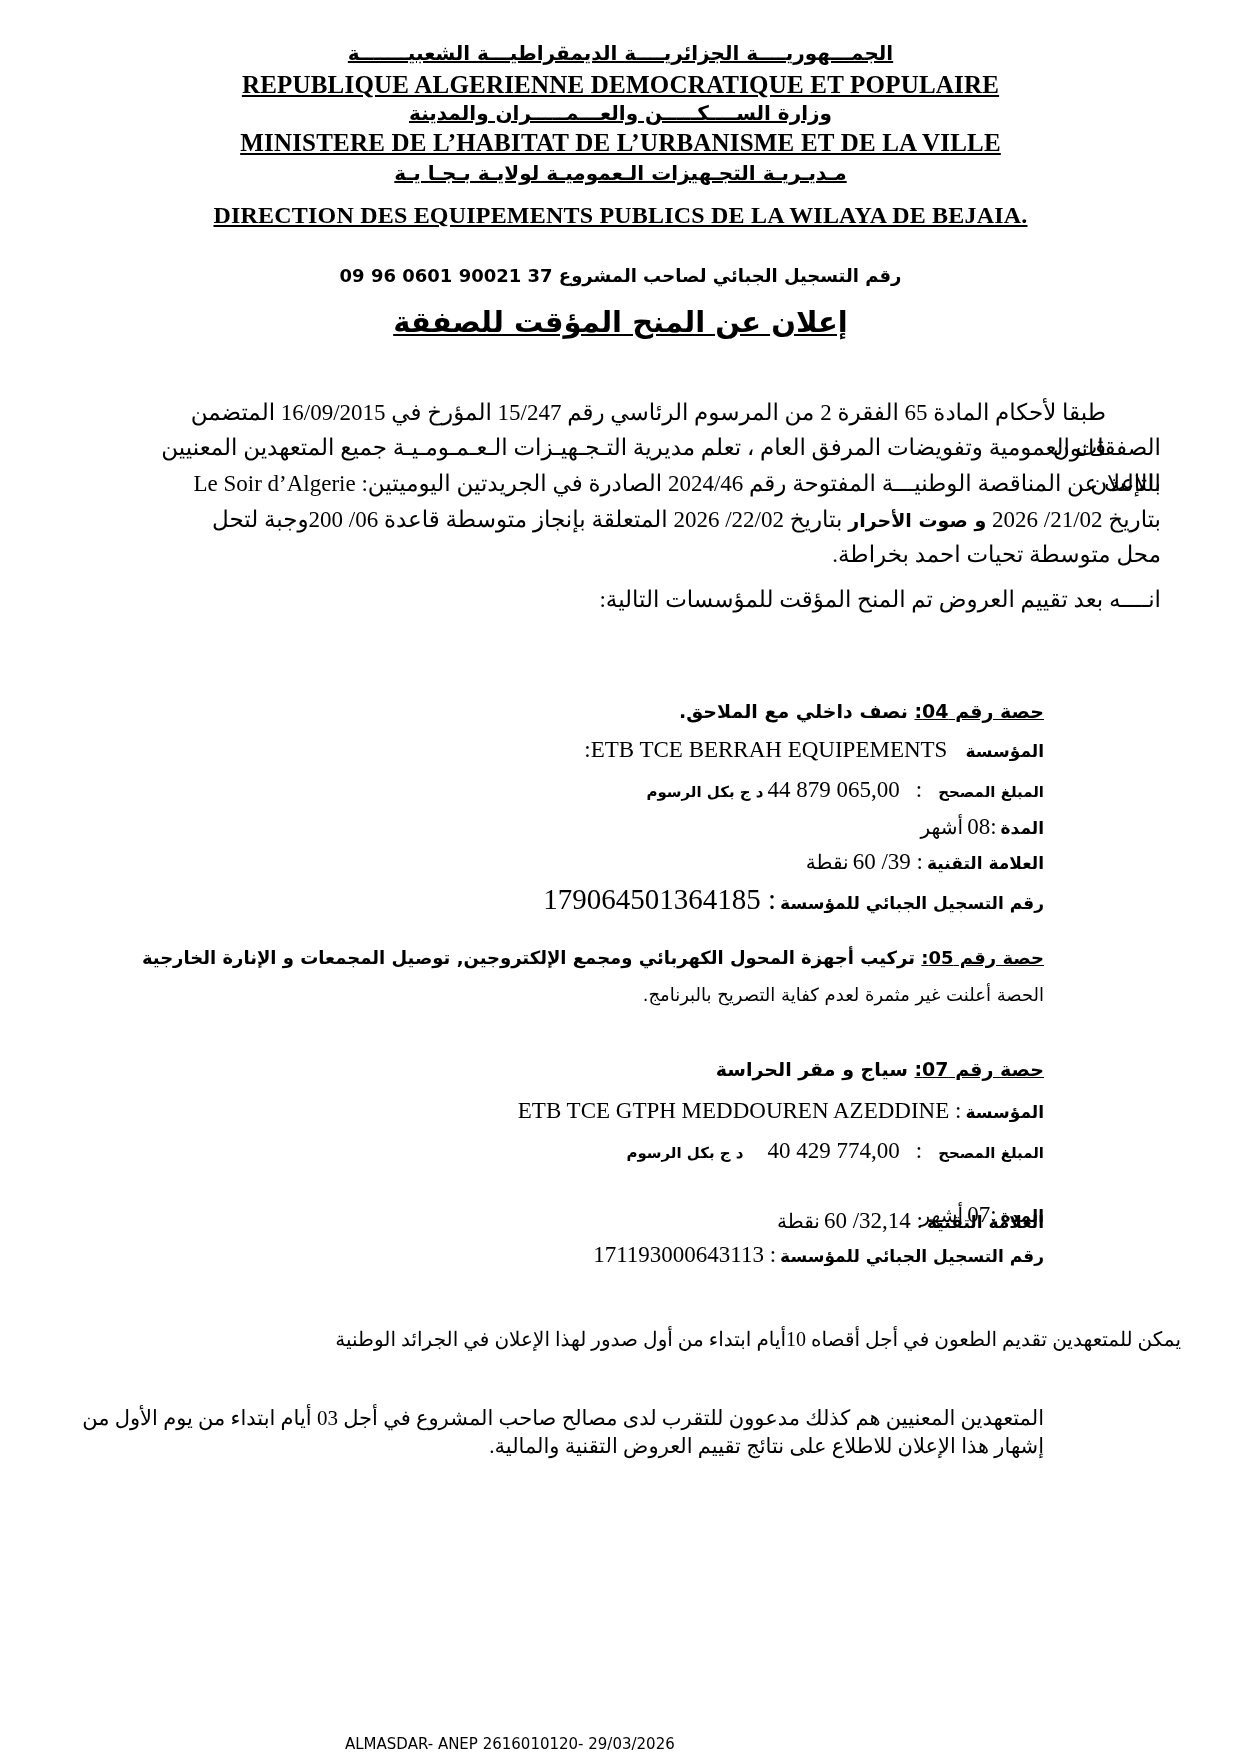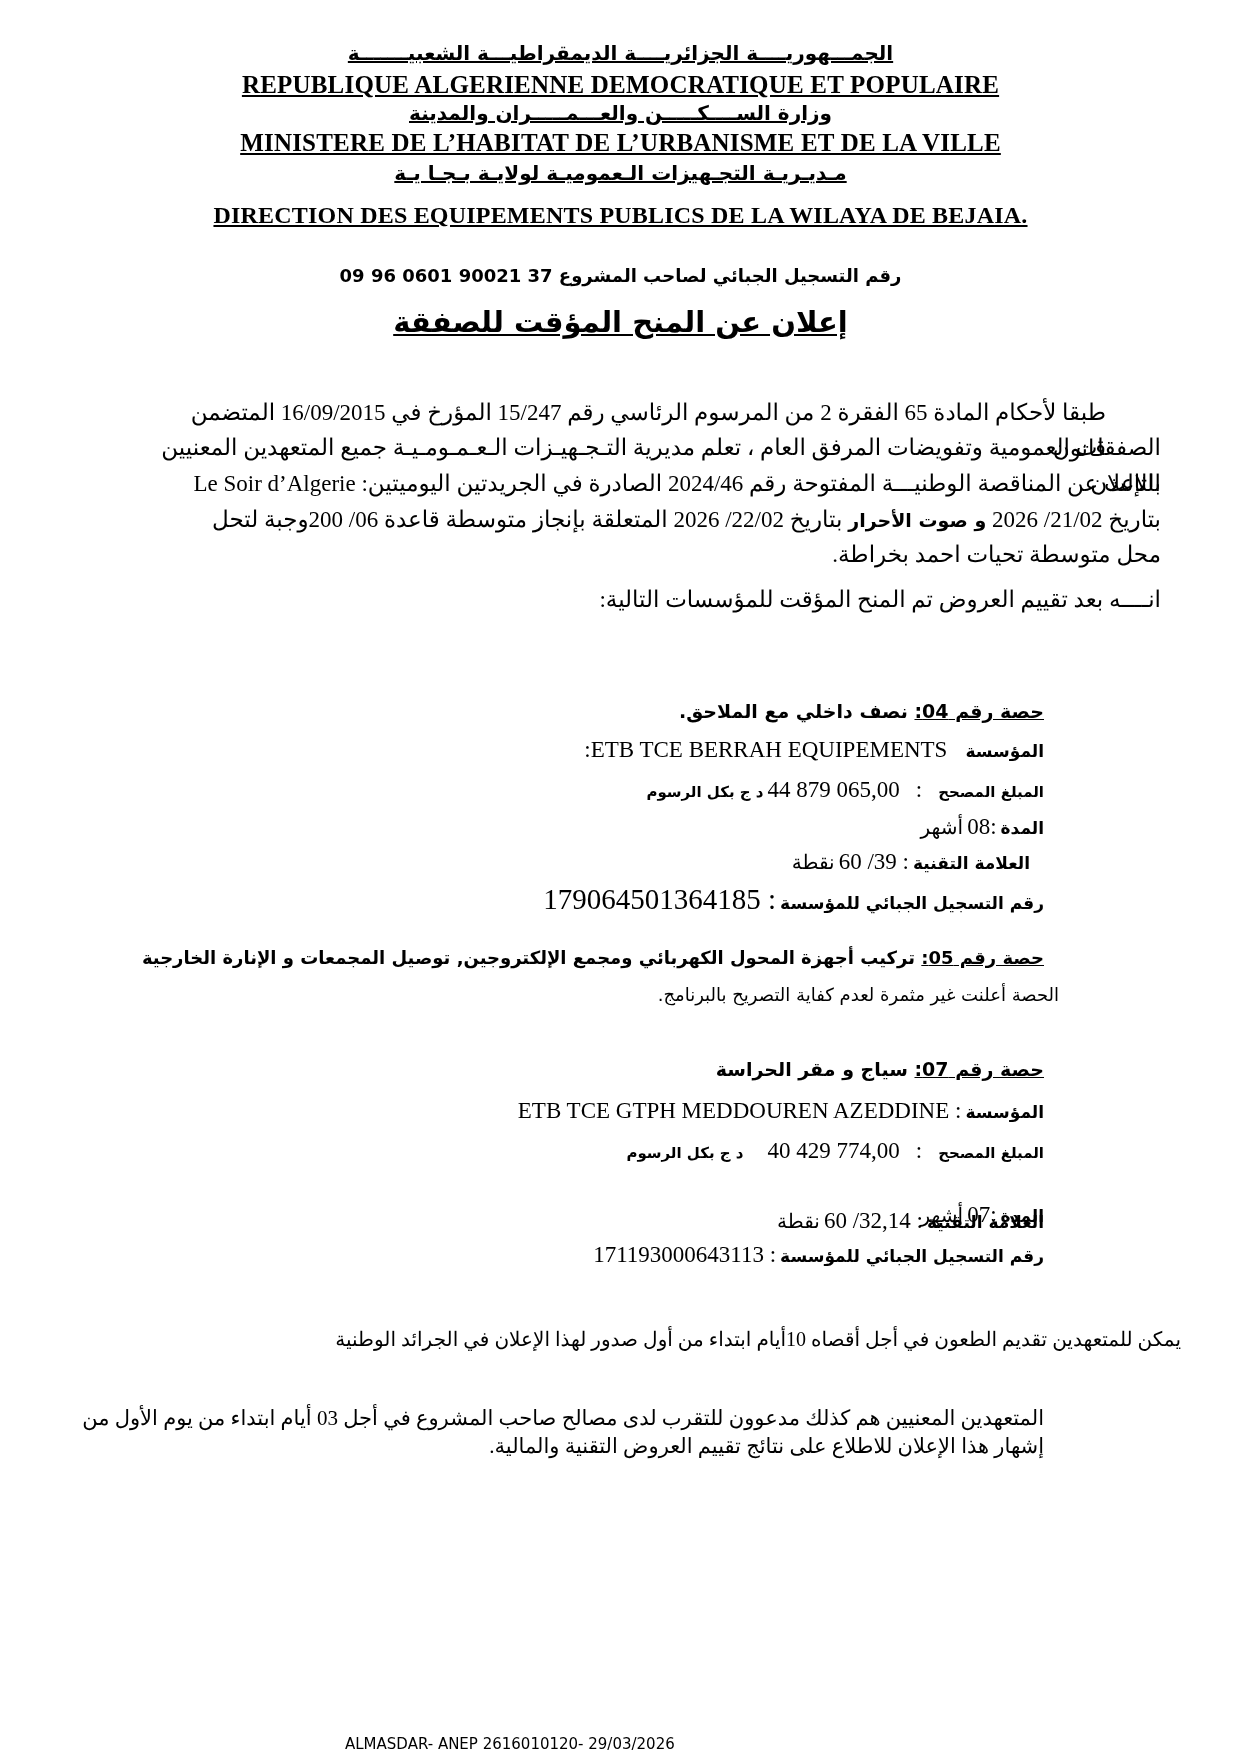--- a/index.html
+++ b/index.html
@@ -53,33 +53,33 @@
   <span class="field-val" style="direction:ltr; unicode-bidi:embed;">44 879 065,00</span>
   <span class="field-label" style="font-size:15px;">د ج بكل الرسوم</span>
 </div>
 
 <div class="abs rtl" style="top:814px; right:197px; width:900px;">
   <span class="field-label">المدة</span>
   <span class="field-val">:</span><span class="field-val">08</span>
   <span class="field-val" style="font-size:20px;">أشهر</span>
 </div>
 
-<div class="abs rtl" style="top:849px; right:211px; width:900px;">
+<div class="abs rtl" style="top:849px; right:197px; width:900px;">
   <span class="field-label">العلامة التقنية</span>
   <span class="field-val">: </span><span class="field-val">39/ 60</span>
   <span class="field-val" style="font-size:20px;">نقطة</span>
 </div>
 
 <div class="abs rtl" style="top:883px; right:197px; width:900px;">
   <span class="field-label">رقم التسجيل الجبائي للمؤسسة</span>
   <span class="big-val"> : </span><span class="big-val">179064501364185</span>
 </div>
 
 <div class="abs rtl lot-title" style="top:947px; right:197px; width:1000px; font-size:18px;text-align:right;"><span class="u">حصة رقم 05:</span><span> تركيب أجهزة المحول الكهربائي ومجمع الإلكتروجين, توصيل المجمعات و الإنارة الخارجية</span></div>
-<div class="abs rtl sans" style="top:984px; right:182px; width:900px; font-size:18px;">الحصة أعلنت غير مثمرة لعدم كفاية التصريح بالبرنامج.</div>
+<div class="abs rtl sans" style="top:984px; right:197px; width:900px; font-size:18px;">الحصة أعلنت غير مثمرة لعدم كفاية التصريح بالبرنامج.</div>
 
 <div class="abs rtl lot-title" style="top:1058px; right:197px; width:900px;"><span class="u">حصة رقم 07:</span><span> سياج و مقر الحراسة</span></div>
 
 <div class="abs rtl" style="top:1098px; right:197px; width:900px;">
   <span class="field-label">المؤسسة</span>
   <span class="field-val"> : </span>
   <span class="field-val">ETB TCE GTPH MEDDOUREN AZEDDINE</span>
 </div>
 
 <div class="abs rtl" style="top:1138px; right:197px; width:900px;">

